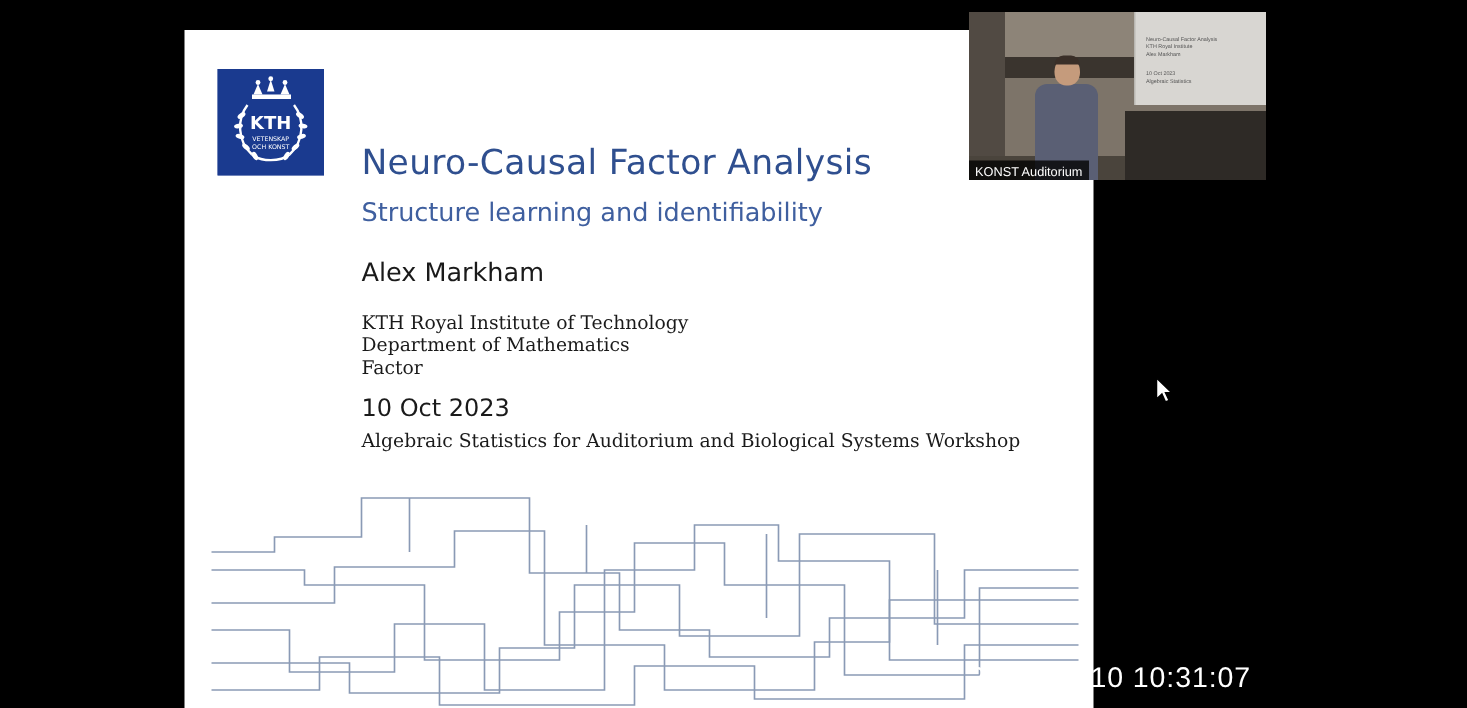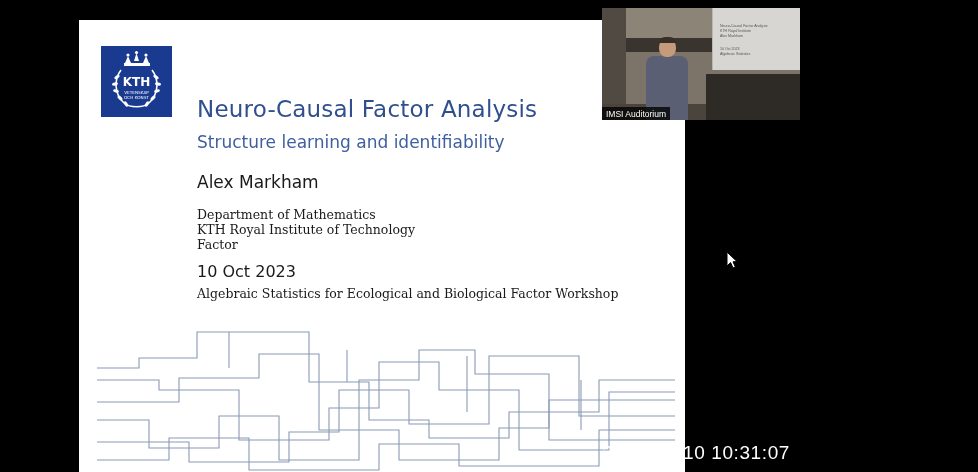--- a/index.html
+++ b/index.html
@@ -11,20 +11,21 @@
     width: 978px;
     height: 472px;
     overflow: hidden;
     font-family: "Liberation Sans", sans-serif;
   }
   #stage {
     position: relative;
     width: 800px;
     height: 472px;
     background: #000000;
+    margin-left: 44px;
   }
 
   
   #slide {
     position: absolute;
     left: 79px;
     top: 20px;
     width: 606px;
     height: 452px;
     background: #ffffff;
@@ -275,28 +276,28 @@
       </svg>
     </div>
 
     <div class="slide-title">Neuro-Causal Factor Analysis</div>
 
     <div class="slide-subtitle">Structure learning and identifiability</div>
 
     <div class="author">Alex Markham</div>
 
     <div class="affil">
+      <div>KTH Royal Institute of Technology</div>
       <div>Department of Mathematics</div>
-      <div>KTH Royal Institute of Technology</div>
       <div>Factor</div>
     </div>
 
     <div class="date">10 Oct 2023</div>
 
-    <div class="venue">Algebraic Statistics for Ecological and Biological Factor Workshop</div>
+    <div class="venue">Algebraic Statistics for Auditorium and Biological Systems Workshop</div>
 
     <div id="circuit">
       <svg width="606" height="152" viewBox="0 0 606 152" aria-hidden="true">
         <g stroke="#8a9ab5" stroke-width="1.1" fill="none">
           <path d="M18 48 H60 V38 H118 V12 H230 V62 H290 V100 H350 V118 H430 V92 H520 V60 H596"></path>
           <path d="M18 60 H80 V70 H160 V120 H250 V88 H300 V42 H360 V70 H440 V130 H530 V72 H596"></path>
           <path d="M18 82 H100 V58 H180 V34 H240 V110 H320 V140 H420 V108 H470 V80 H596"></path>
           <path d="M18 100 H70 V128 H140 V96 H200 V140 H280 V60 H340 V30 H396 V54 H470 V120 H596"></path>
           <path d="M18 122 H110 V142 H210 V112 H260 V70 H330 V104 H410 V36 H500 V96 H596"></path>
           <path d="M18 140 H90 V118 H170 V150 H300 V124 H380 V146 H520 V110 H596"></path>
@@ -321,21 +322,21 @@
     <div class="cam-screen-text cam-screen-t3">Alex Markham</div>
     <div class="cam-screen-text cam-screen-t4">10 Oct 2023</div>
     <div class="cam-screen-text cam-screen-t5">Algebraic Statistics</div>
 
     <div class="cam-floor"></div>
     <div class="cam-podium"></div>
     <div class="cam-person-body"></div>
     <div class="cam-person-head"></div>
     <div class="cam-person-hair"></div>
 
-    <div class="cam-label">IMSI Auditorium</div>
+    <div class="cam-label">KONST Auditorium</div>
   </div>
 
   <div id="timestamp">2023-10-10  10:31:07</div>
 
   <div id="cursor">
     <svg width="12" height="18" viewBox="0 0 12 18" aria-hidden="true">
       <path d="M1 1 L1 15 L4.6 11.6 L7 17 L9.4 16 L7 10.8 L11 10.6 Z" fill="#ffffff" stroke="#000000" stroke-width="1"></path>
     </svg>
   </div>
 

